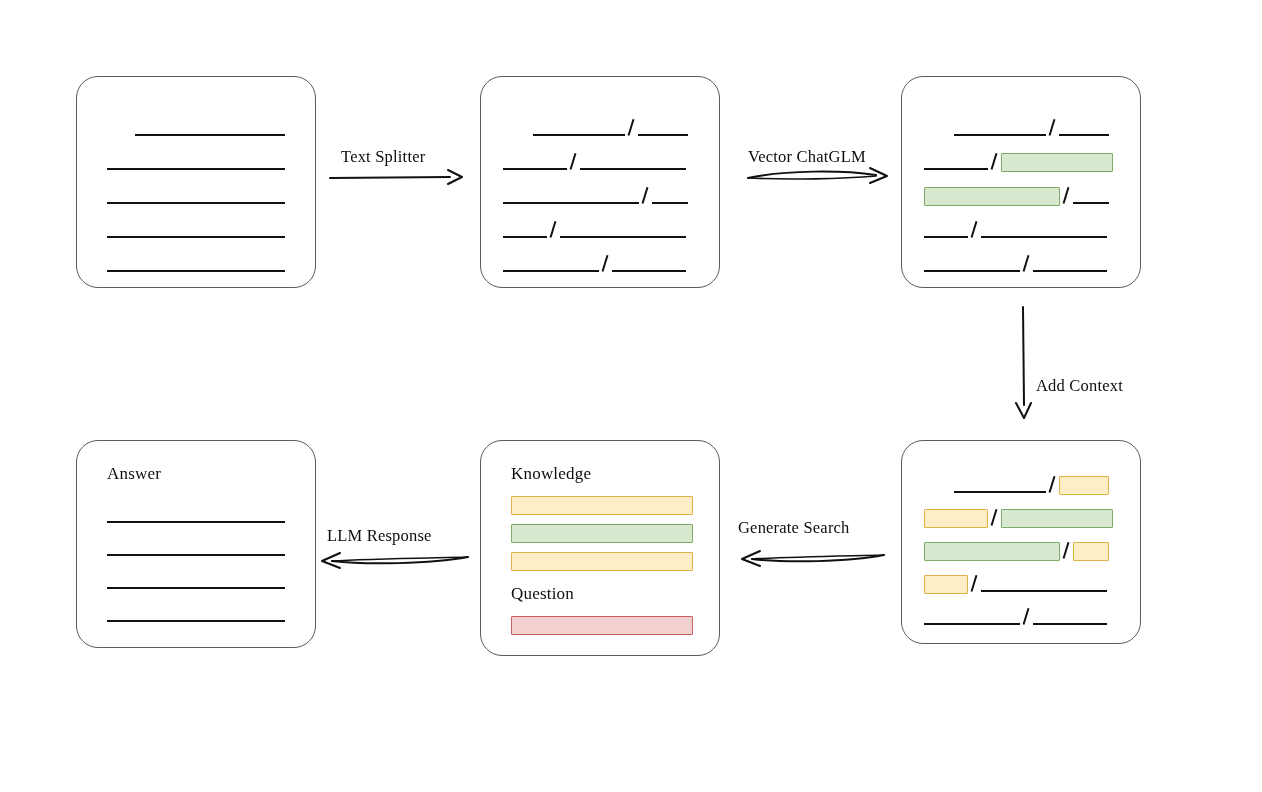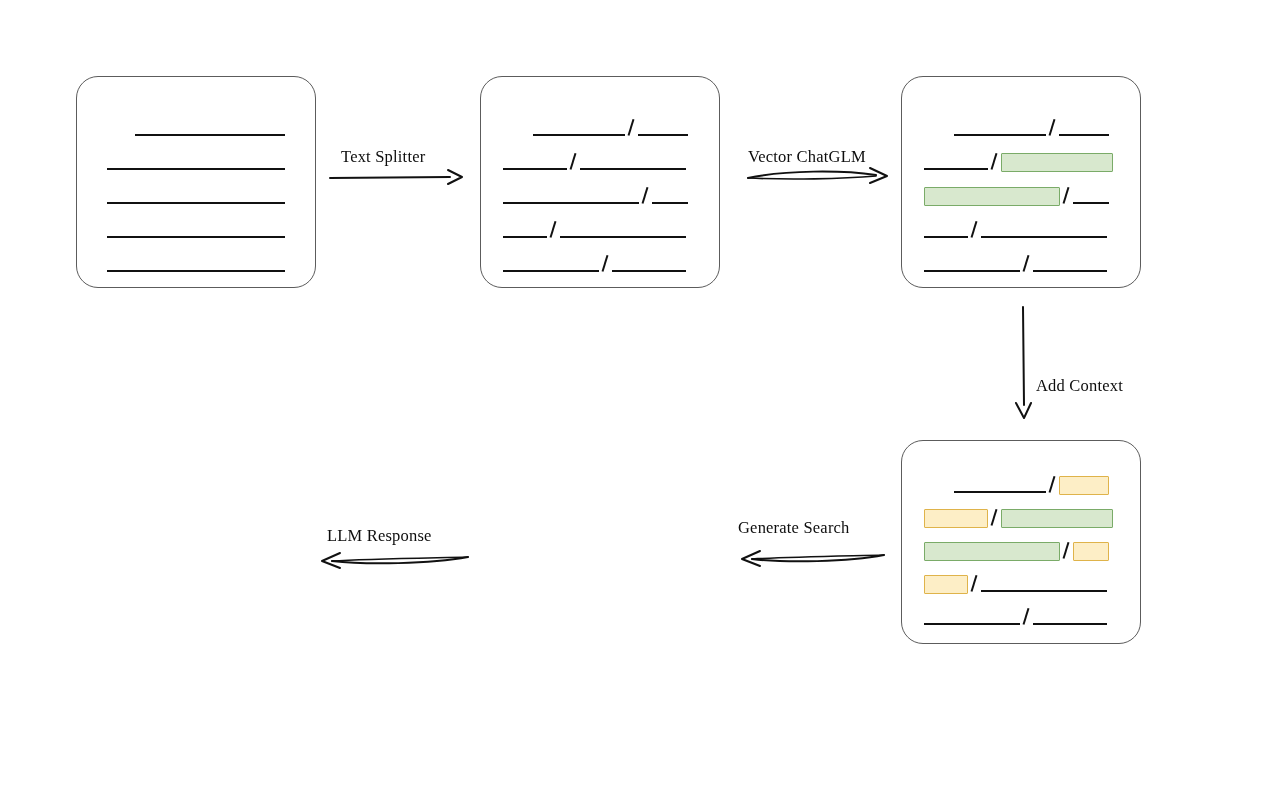--- a/index.html
+++ b/index.html
@@ -201,21 +201,50 @@
           <div class="seg" style="width: 126px;"></div>
         </div>
         <div class="row" style="left: 22px; top: 176px;">
           <div class="seg" style="width: 96px;"></div>
           <div class="slash"></div>
           <div class="seg" style="width: 74px;"></div>
         </div>
       </div>
   </div>
 
-
+  <div class="card" style="left:76px; top:440px; width:240px; height:208px;">
+    <span class="hand card-label" style="left:30px; top:23px;">Answer</span>
+    <div class="card-inner">
+        <div class="row" style="left: 30px; top: 63px;">
+          <div class="seg" style="width: 178px;"></div>
+        </div>
+        <div class="row" style="left: 30px; top: 96px;">
+          <div class="seg" style="width: 178px;"></div>
+        </div>
+        <div class="row" style="left: 30px; top: 129px;">
+          <div class="seg" style="width: 178px;"></div>
+        </div>
+        <div class="row" style="left: 30px; top: 162px;">
+          <div class="seg" style="width: 178px;"></div>
+        </div>
+      </div>
+  </div>
+
+  <div class="card" style="left:480px; top:440px; width:240px; height:216px;">
+    <span class="hand card-label" style="left:30px; top:23px;">Knowledge</span>
+    <div class="card-inner">
+        <div class="chunk yellow" style="position: absolute; left: 30px; top: 55px; width: 182px;"></div>
+        <div class="chunk green" style="position: absolute; left: 30px; top: 83px; width: 182px;"></div>
+        <div class="chunk yellow" style="position: absolute; left: 30px; top: 111px; width: 182px;"></div>
+      </div>
+    <span class="hand card-label" style="left:30px; top:143px;">Question</span>
+    <div class="card-inner">
+        <div class="chunk red" style="position: absolute; left: 30px; top: 175px; width: 182px;"></div>
+      </div>
+  </div>
 
   <div class="card" style="left:901px; top:440px; width:240px; height:204px;">
     <div class="card-inner">
         <div class="row" style="left: 52px; top: 33px;">
           <div class="seg" style="width: 92px;"></div>
           <div class="slash"></div>
           <div class="chunk yellow" style="width: 50px;"></div>
         </div>
         <div class="row" style="left: 22px; top: 66px;">
           <div class="chunk yellow" style="width: 64px;"></div>

